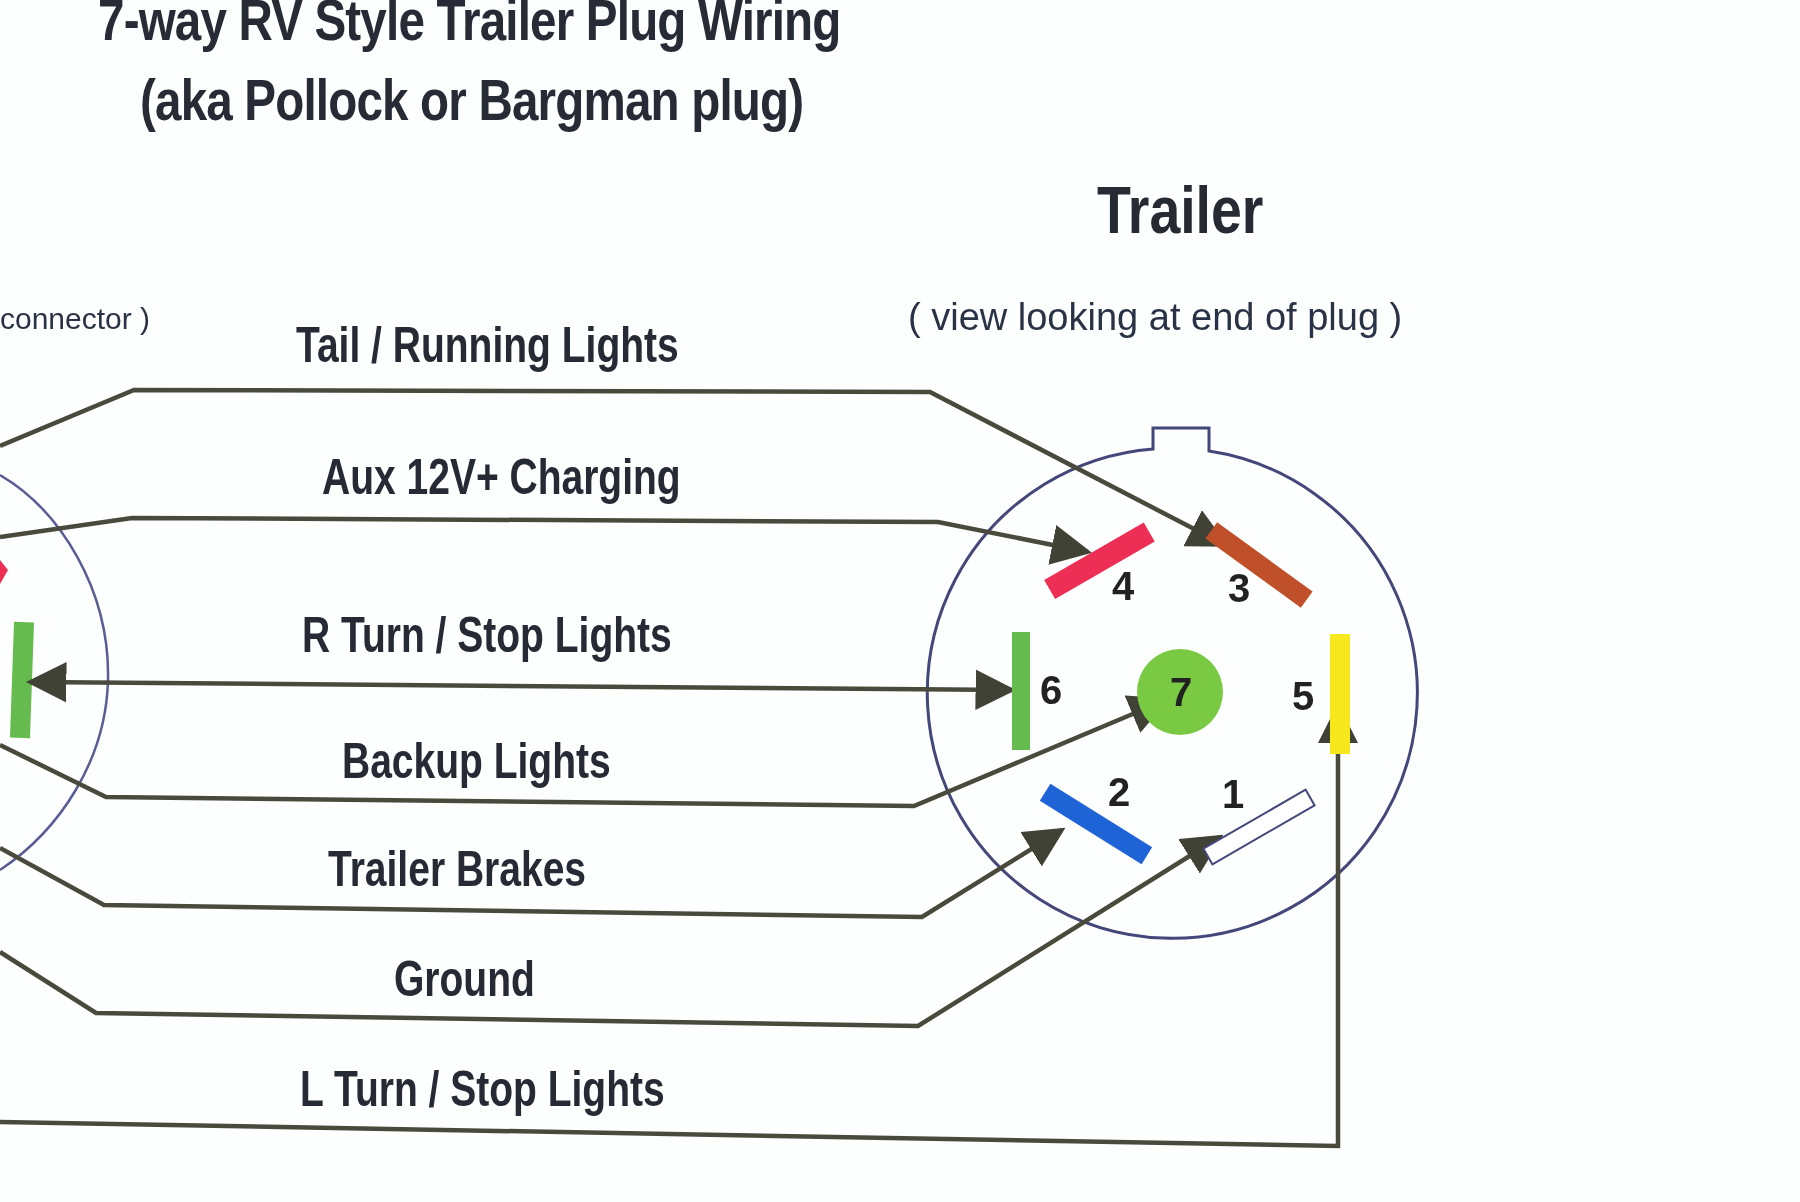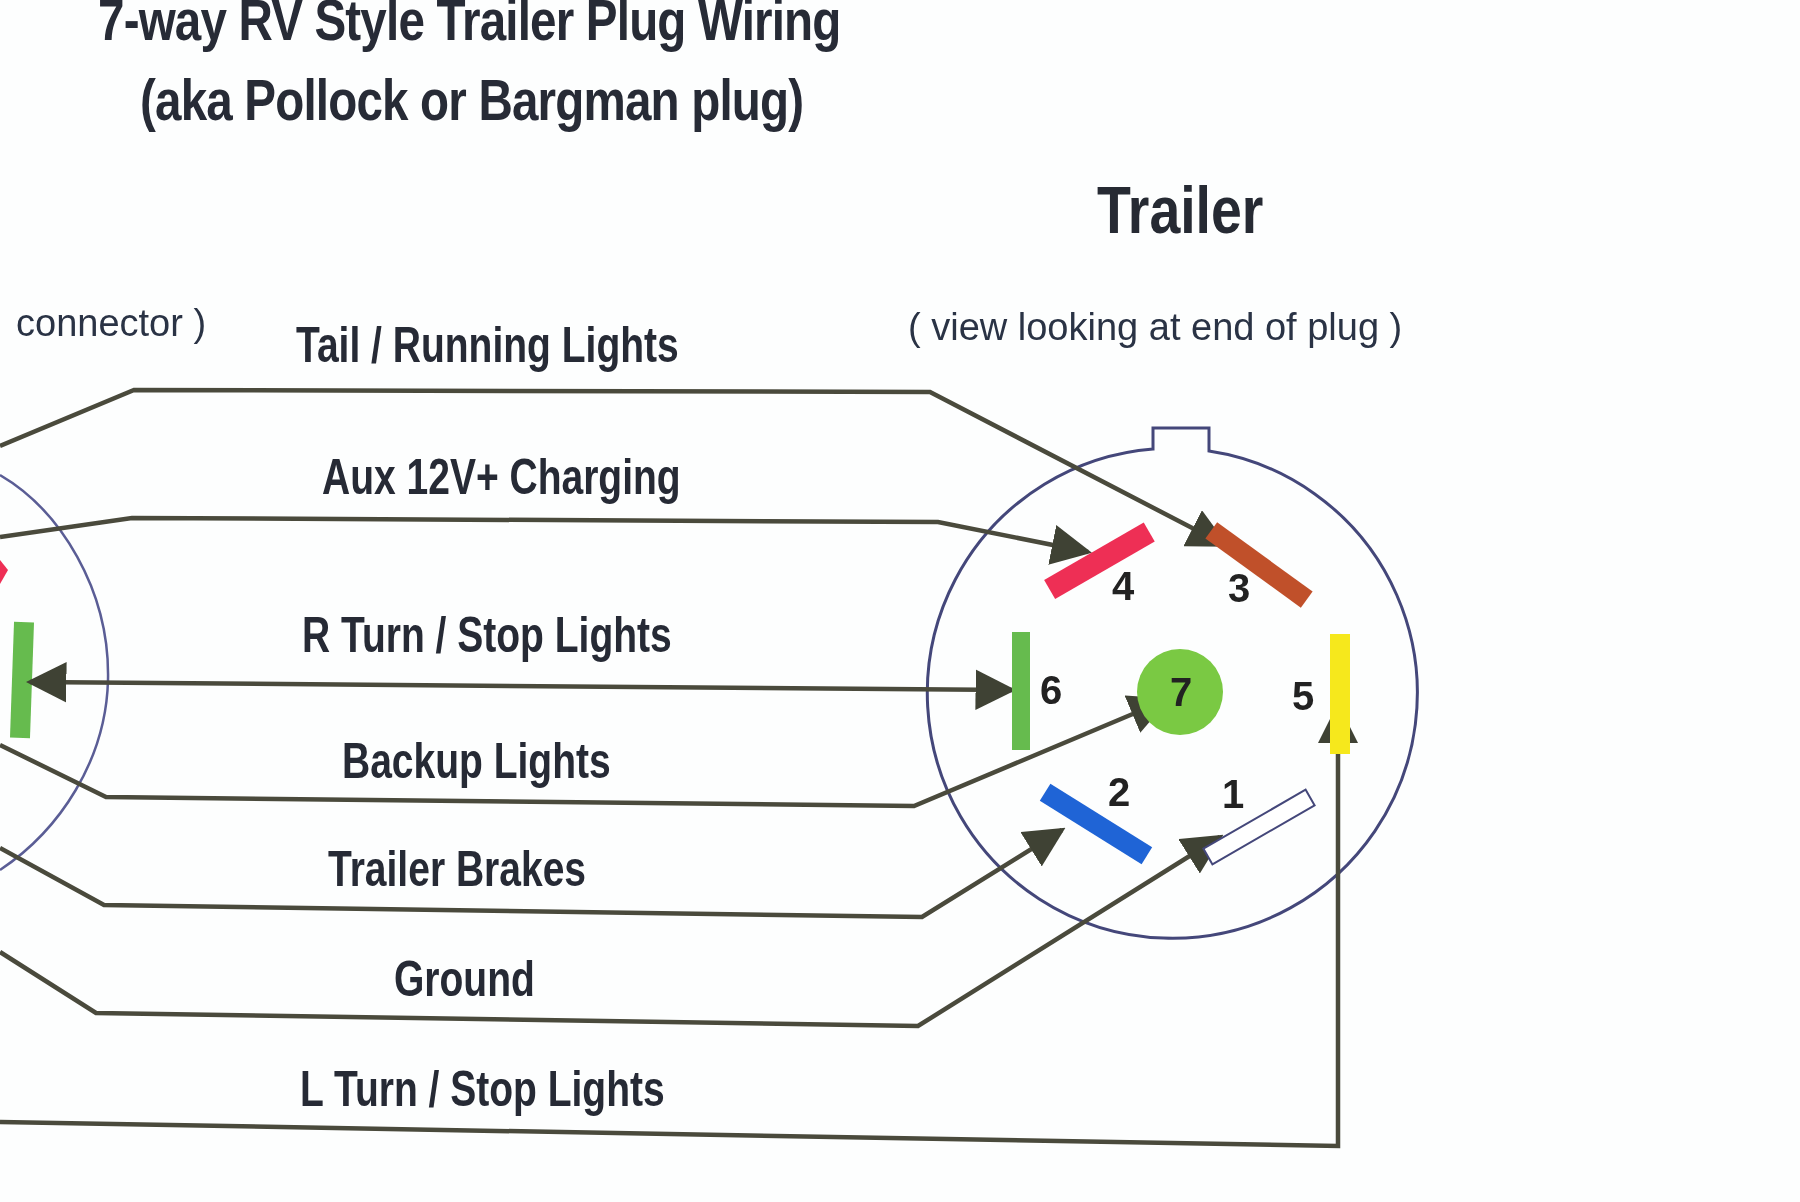--- a/index.html
+++ b/index.html
@@ -16,24 +16,24 @@
                 transform:scaleX(0.78); transform-origin:left top; }
   svg#diagram { position:absolute; left:0; top:0; }
   .pin-num { font-family:"Liberation Sans", sans-serif; font-weight:700; font-size:40px; fill:#222; }
 </style>
 </head>
 <body>
 
 <div class="abs title" style="left:98px; top:-14px;">7-way RV Style Trailer Plug Wiring</div>
 <div class="abs title" style="left:140px; top:66px;">(aka Pollock or Bargman plug)</div>
 
-<div class="abs caption" style="left:16px; top:302px; font-size:38px;">connector )</div>
+<div class="abs caption" style="left:0px; top:302px; font-size:30px;">connector )</div>
 
 <div class="abs side-title" style="left:1097px; top:172px;">Trailer</div>
-<div class="abs caption" style="left:908px; top:306px;">( view looking at end of plug )</div>
+<div class="abs caption" style="left:908px; top:296px;">( view looking at end of plug )</div>
 
 <div class="abs wire-label" style="left:296px; top:316px;">Tail / Running Lights</div>
 <div class="abs wire-label" style="left:322px; top:448px;">Aux 12V+ Charging</div>
 <div class="abs wire-label" style="left:302px; top:606px;">R Turn / Stop Lights</div>
 <div class="abs wire-label" style="left:342px; top:732px;">Backup Lights</div>
 <div class="abs wire-label" style="left:328px; top:840px;">Trailer Brakes</div>
 <div class="abs wire-label" style="left:394px; top:950px;">Ground</div>
 <div class="abs wire-label" style="left:300px; top:1060px;">L Turn / Stop Lights</div>
 
 <svg id="diagram" width="1800" height="1202" viewBox="0 0 1800 1202">

